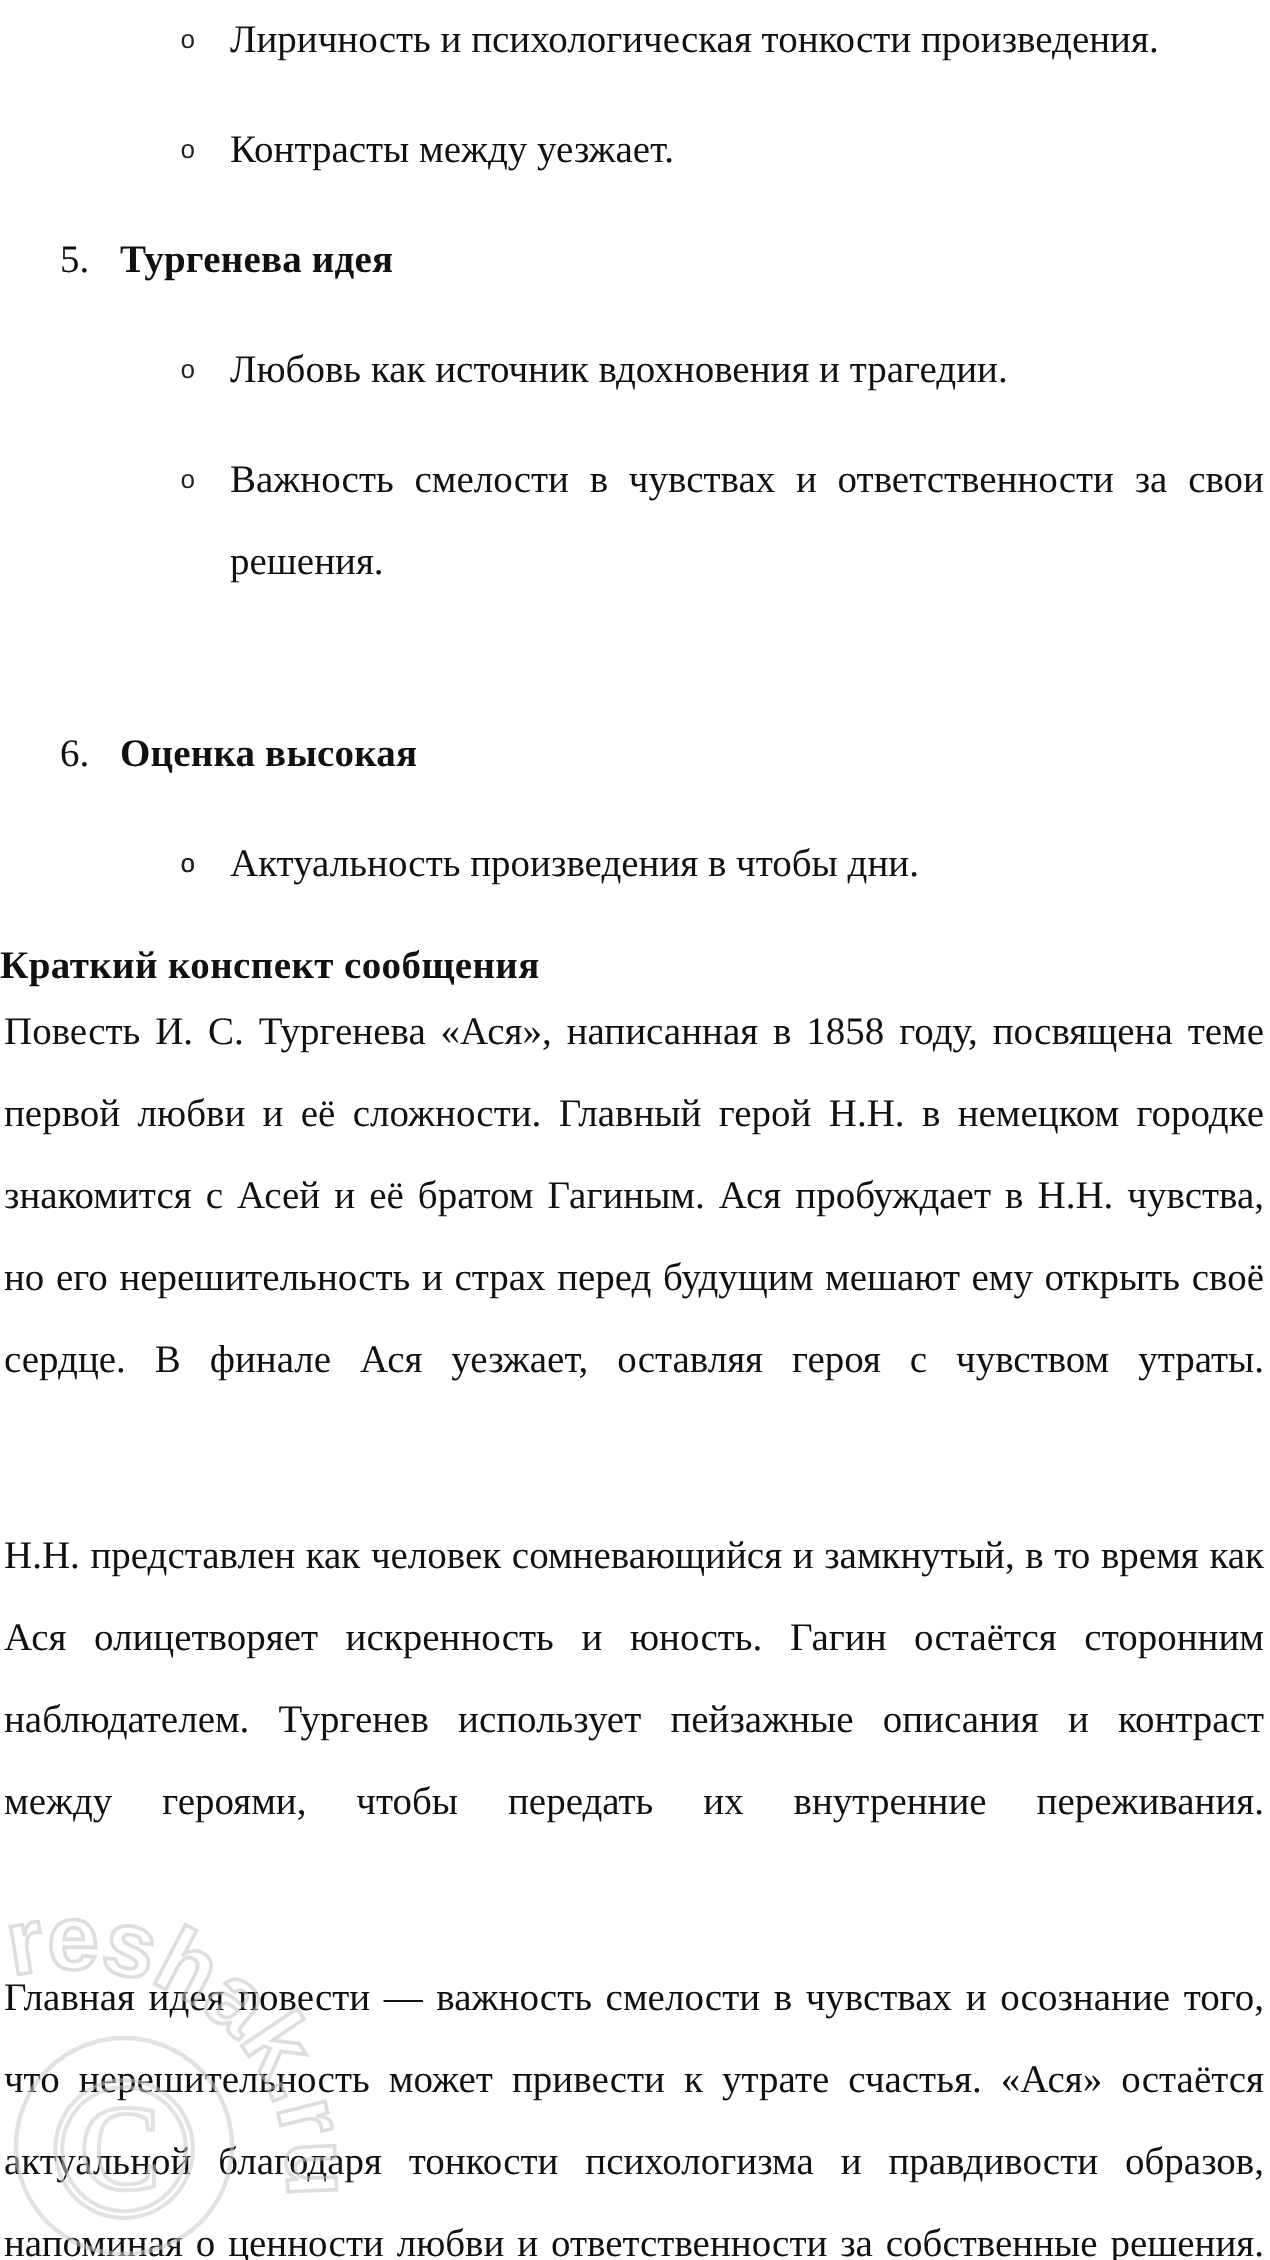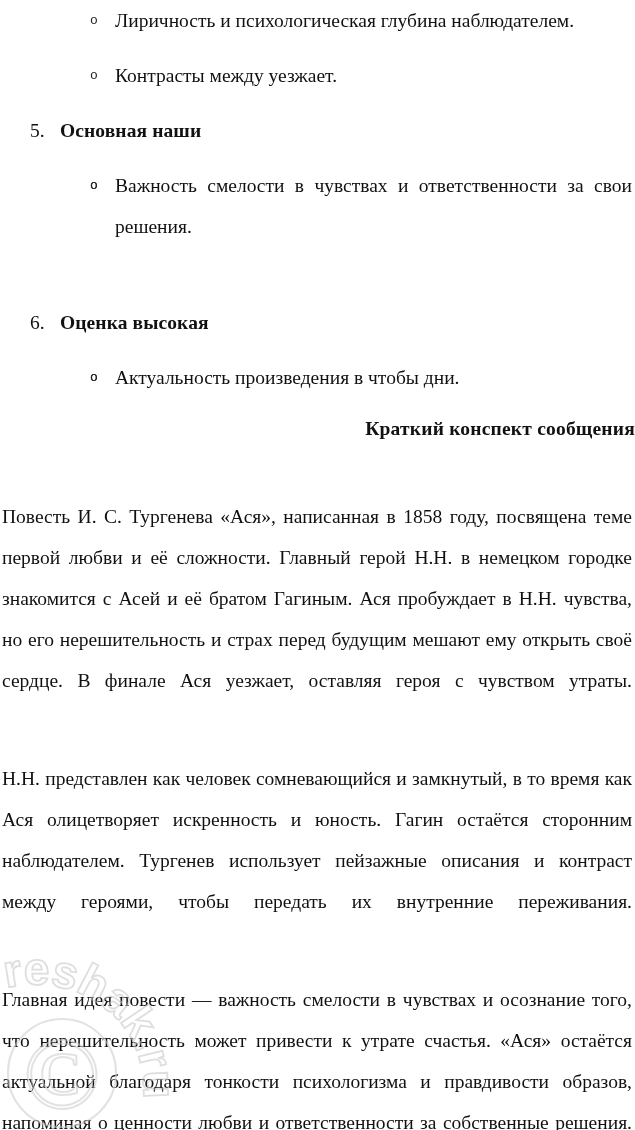--- a/index.html
+++ b/index.html
@@ -97,21 +97,21 @@
     width: 100%;
   }
 
   
   .center-heading {
     position: relative;
     margin: 0;
     font-size: 19.5px;
     line-height: 41px;
     font-weight: 700;
-    text-align: right;
+    text-align: left;
     letter-spacing: 0.2px;
     z-index: 2;
   }
 
   
   .body-block {
     position: absolute;
     left: 0;
     width: 635px;
     z-index: 2;
@@ -150,35 +150,36 @@
       <text font-family="Liberation Sans, sans-serif" font-size="46" font-weight="700" fill="none" stroke="#c4c4c4" stroke-width="1.8">
         <textPath href="#arcPath" startOffset="0">reshak.ru</textPath>
       </text>
     </svg>
   </div>
 
   <div class="outline">
 
     <div class="sub-item one-line" style="top:0;">
       <span class="marker">o</span>
-      <span class="sub-text">Лиричность и психологическая глубина наблюдателем.</span>
+      <span class="sub-text">Лиричность и психологическая тонкости произведения.</span>
     </div>
 
     <div class="sub-item one-line" style="margin-top:14px;">
       <span class="marker">o</span>
       <span class="sub-text">Контрасты между уезжает.</span>
     </div>
 
     <div class="num-item" style="margin-top:14px;">
       <span class="num">5.</span>
-      <span class="num-text">Основная наши</span>
+      <span class="num-text">Тургенева идея</span>
     </div>
 
     <div class="sub-item one-line" style="margin-top:14px;">
       <span class="marker">o</span>
+      <span class="sub-text">Любовь как источник вдохновения и трагедии.</span>
     </div>
 
     <div class="sub-item multi" style="margin-top:14px;">
       <span class="marker">o</span>
       <span class="sub-text">Важность смелости в чувствах и ответственности за свои решения.</span>
     </div>
 
     <div class="num-item" style="margin-top:14px;">
       <span class="num">6.</span>
       <span class="num-text">Оценка высокая</span>

